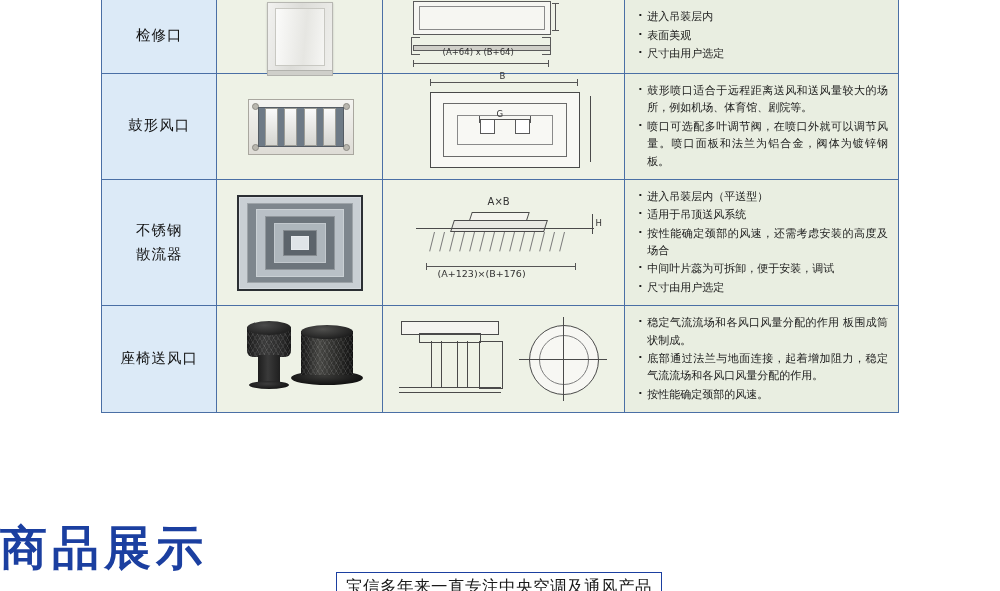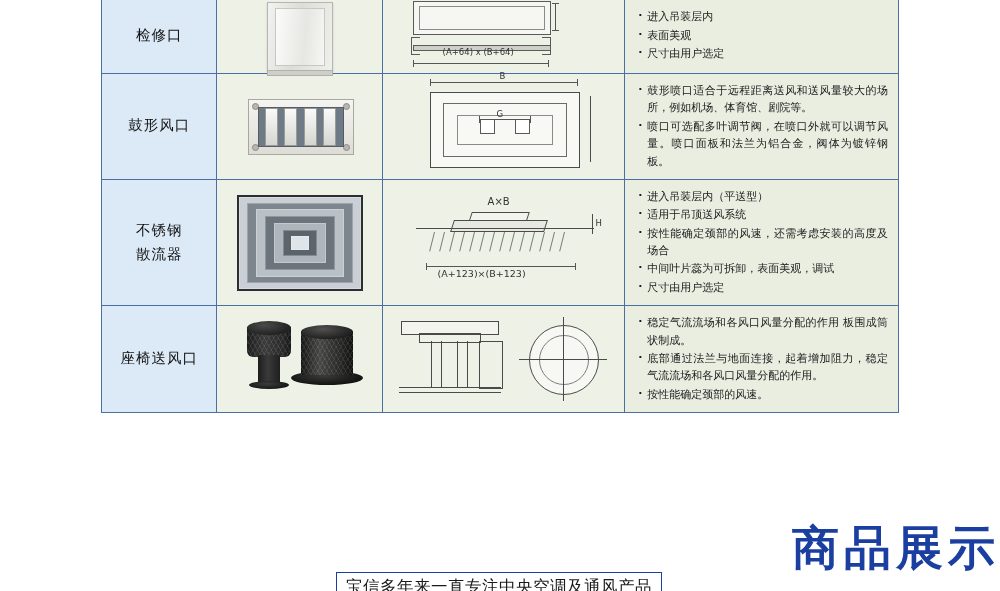--- a/index.html
+++ b/index.html
@@ -291,21 +291,21 @@
     text-align: center;
     font-size: 15.5px;
     color: #1a1a1a;
     letter-spacing: 0.5px;
   }
 
   
   .section-title {
     position: absolute;
     left: 0; top: 524px; width: 1000px;
-    text-align: right;
+    text-align: left;
     font-size: 47px;
     font-weight: bold;
     color: #1b3fa0;
     letter-spacing: 5px;
     line-height: 1;
   }
 
   .subtitle-box {
     position: absolute;
     left: 336px; top: 572px;
@@ -451,32 +451,32 @@
                 <i style="left:74px"></i>
               <i style="left:84px"></i>
                 <i style="left:94px"></i>
                 <i style="left:104px"></i>
                 <i style="left:114px"></i>
               <i style="left:124px"></i>
                 <i style="left:134px"></i>
             </div>
             <div class="lineh" style="left:20px; top:34px; width:178px;"></div>
             <div class="dimline" style="left:30px; top:72px; width:150px;"></div>
-            <div class="dimtext" style="left:42px; top:74px; font-size:9.5px;">(A+123)×(B+123)</div>
+            <div class="dimtext" style="left:42px; top:74px; font-size:9.5px;">(A+123)×(B+176)</div>
             <div class="linev" style="left:196px; top:20px; height:20px;"></div>
             <div class="dimtext" style="left:200px; top:24px;">H</div>
           </div>
         </td>
         <td class="col-desc">
           <div class="desc-cell">
             <ul>
               <li>进入吊装层内（平送型）</li>
               <li>适用于吊顶送风系统</li>
               <li>按性能确定颈部的风速，还需考虑安装的高度及场合</li>
-              <li>中间叶片蕊为可拆卸，表面美观，调试</li>
+              <li>中间叶片蕊为可拆卸，便于安装，调试</li>
               <li>尺寸由用户选定</li>
             </ul>
           </div>
         </td>
       </tr>
 
       <tr>
         <td class="col-name">
           <div class="name-cell">座椅送风口</div>
         </td>

